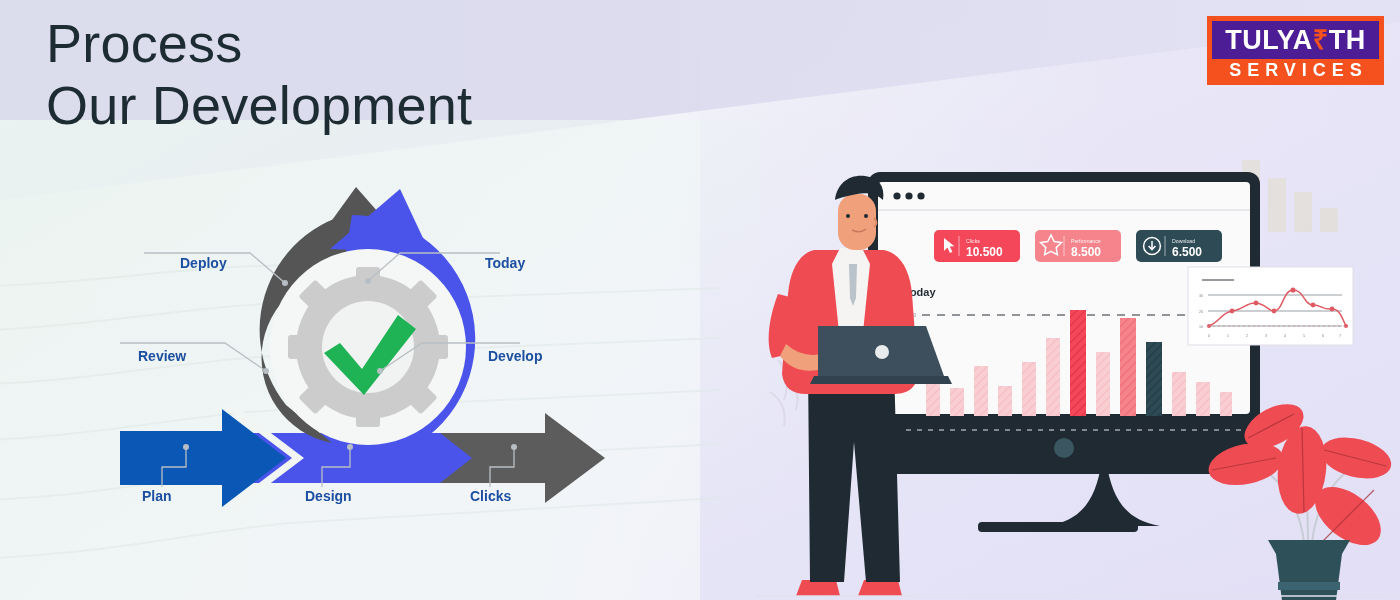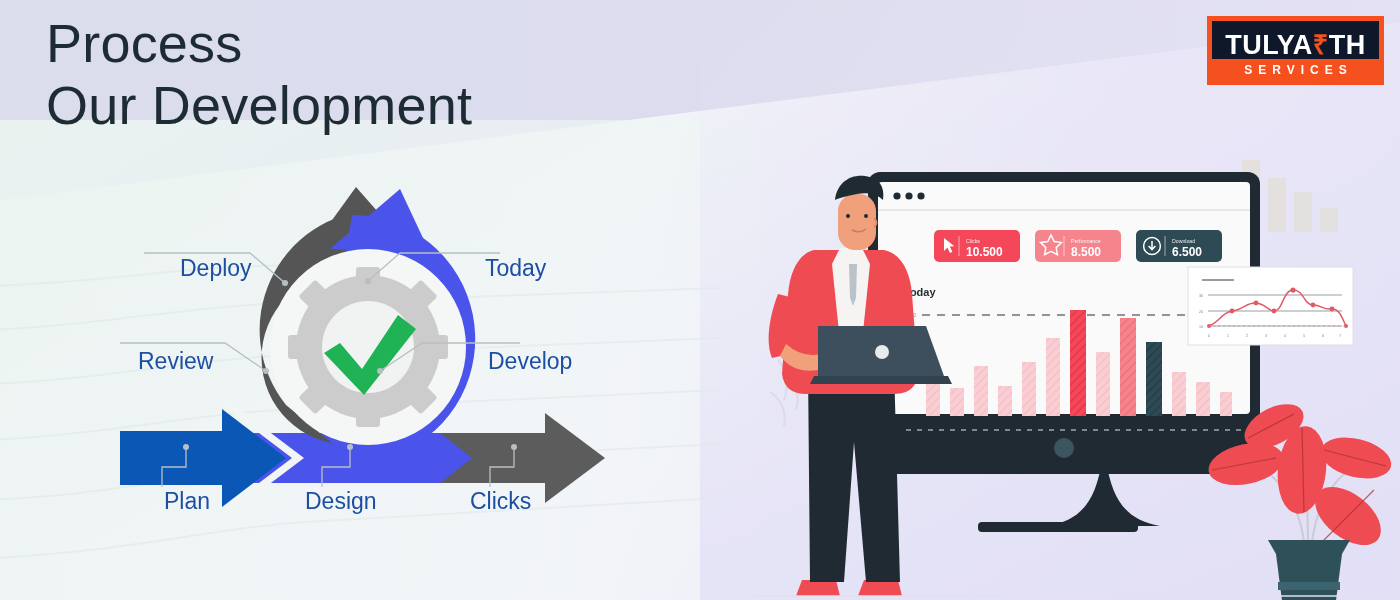--- a/index.html
+++ b/index.html
@@ -22,35 +22,35 @@
     background:linear-gradient(150deg,rgba(235,244,241,.95) 0%,rgba(240,245,246,.55) 60%,rgba(240,243,250,0) 100%);}
   .waves{position:absolute;left:-40px;top:260px;width:760px;height:340px;opacity:.55;}
 
   
   .title{position:absolute;left:46px;top:12px;width:640px;
     font-size:54px;line-height:62px;font-weight:400;color:#1d2b33;letter-spacing:.2px;}
 
   
   .logo{position:absolute;left:1207px;top:16px;width:177px;height:69px;
     background:#f4511e;padding:5px;box-sizing:border-box;}
-  .logo-top{height:38px;background:#0f172a;display:flex;align-items:flex-end;justify-content:center;}
+  .logo-top{height:38px;background:#4c1d95;display:flex;align-items:center;justify-content:center;}
   .logo-word{font-size:27px;font-weight:700;color:#ffffff;letter-spacing:.5px;line-height:1;}
   .logo-word .rupee{color:#f4511e;}
   .logo-bottom{height:21px;display:flex;align-items:center;justify-content:center;}
-  .logo-sub{font-size:12px;font-weight:700;color:#ffffff;letter-spacing:6px;line-height:1;padding-left:6px;}
+  .logo-sub{font-size:18px;font-weight:700;color:#ffffff;letter-spacing:6px;line-height:1;padding-left:6px;}
 
   
   .diagram{position:absolute;left:100px;top:175px;width:540px;height:360px;}
   .diagram svg{display:block;}
-  .dlabel{position:absolute;font-size:23px;color:#1c4fa1;font-weight:400;white-space:nowrap;}
+  .dlabel{position:absolute;font-size:14px;color:#1c4fa1;font-weight:700;white-space:nowrap;}
   .lb-deploy{left:80px;top:80px;}
   .lb-review{left:38px;top:173px;}
   .lb-test{left:385px;top:80px;}
   .lb-develop{left:388px;top:173px;}
-  .lb-plan{left:64px;top:313px;}
+  .lb-plan{left:42px;top:313px;}
   .lb-design{left:205px;top:313px;text-align:center;}
   .lb-launch{left:370px;top:313px;}
 
   
   .illus{position:absolute;left:756px;top:130px;width:660px;height:470px;}
   .illus svg{display:block;}
 
   .deco-bars{position:absolute;left:1238px;top:150px;width:110px;height:105px;}
 </style>
 </head>

